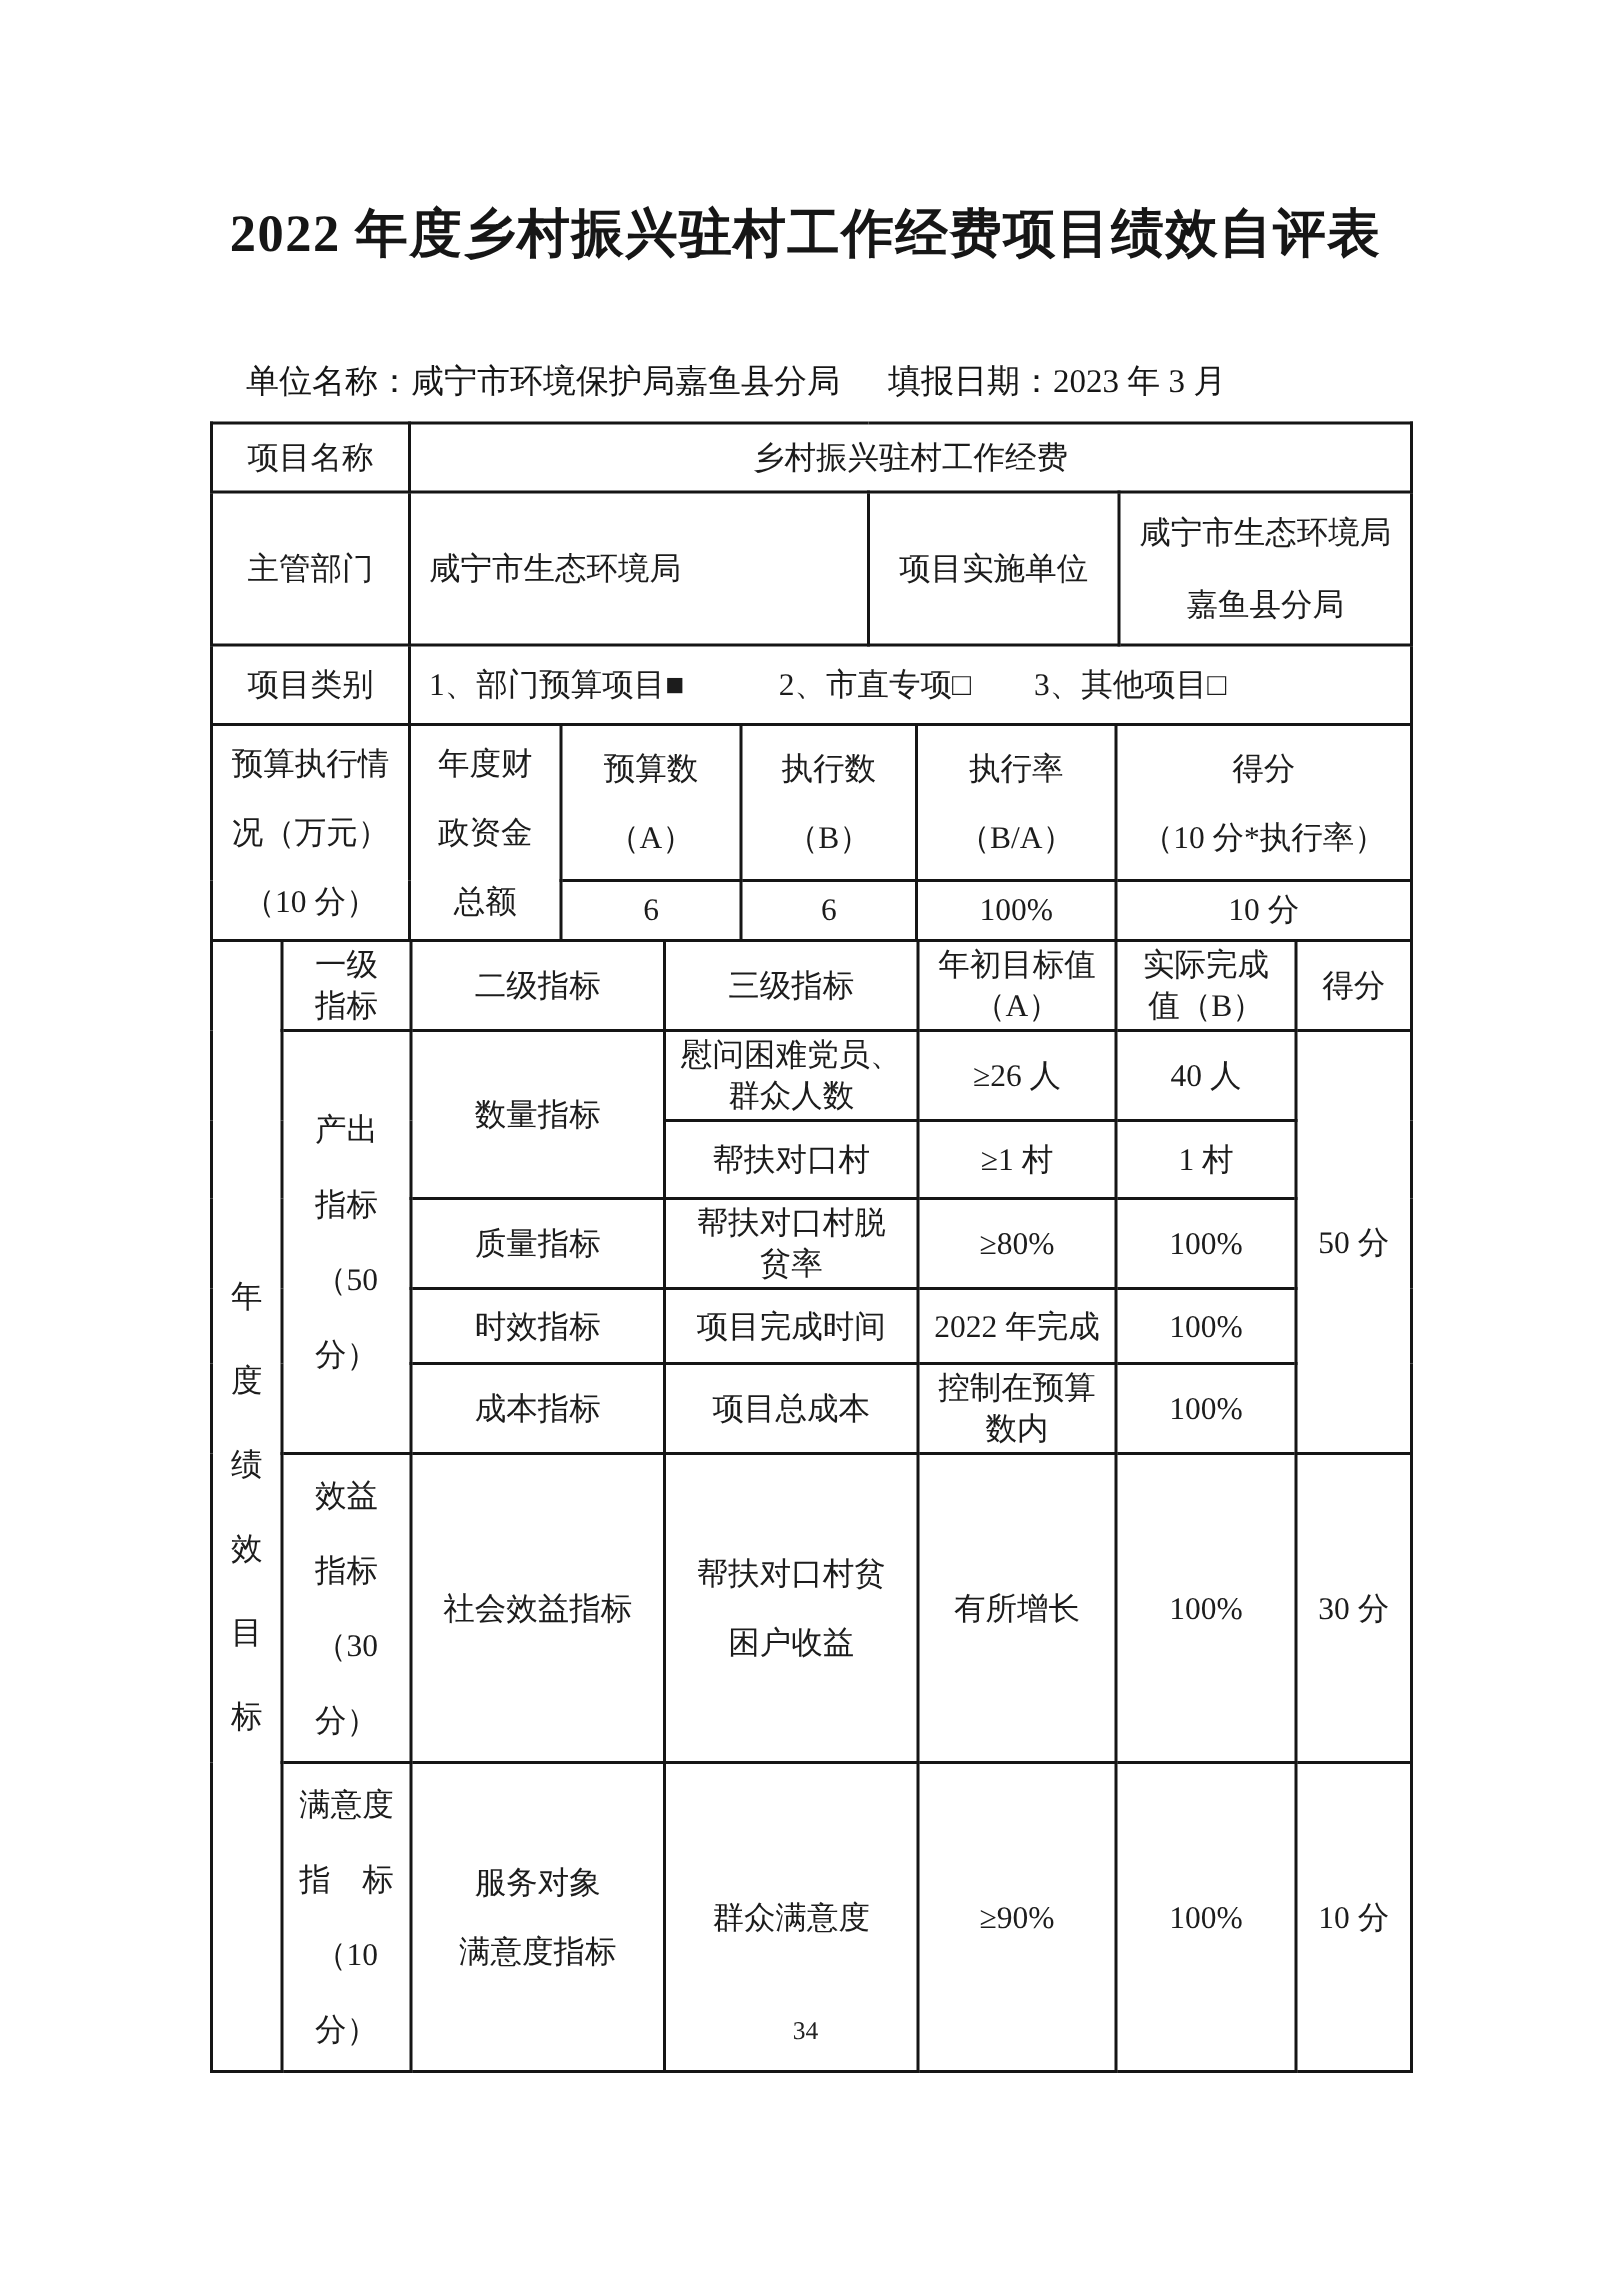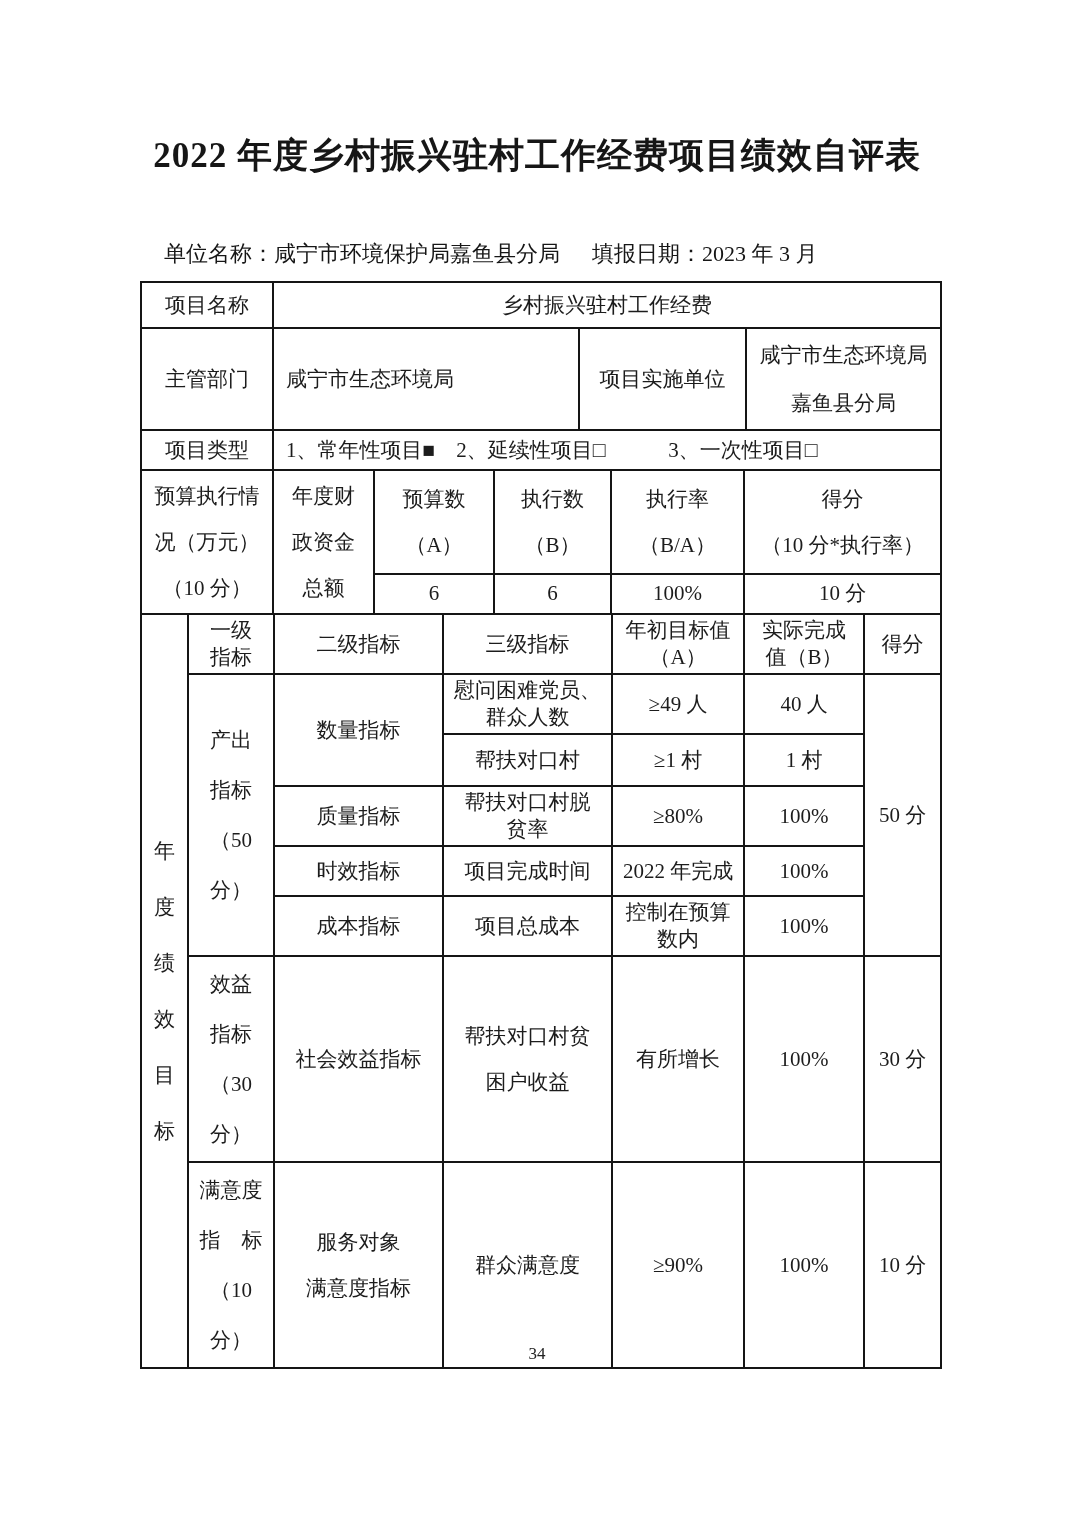--- a/index.html
+++ b/index.html
@@ -108,23 +108,23 @@
       <td>项目名称</td>
       <td colspan="3">乡村振兴驻村工作经费</td>
     </tr>
     <tr class="r-dept">
       <td>主管部门</td>
       <td class="left">咸宁市生态环境局</td>
       <td>项目实施单位</td>
       <td class="impl-value">咸宁市生态环境局
 嘉鱼县分局</td>
     </tr>
-    <tr class="r-type">
-      <td>项目类型</td>
-      <td colspan="3" class="left">1、常年性项目■　2、延续性项目□　　　3、一次性项目□</td>
+    <tr class="r-cat">
+      <td>项目类别</td>
+      <td colspan="3" class="left">1、部门预算项目■　　　2、市直专项□　　3、其他项目□</td>
     </tr>
   </tbody>
     </table>
 
   <table class="tbl">
     <colgroup>
         <col style="width:132px">
         <col style="width:101px">
         <col style="width:120px">
         <col style="width:117px">
@@ -181,21 +181,21 @@
       <td>得分</td>
     </tr>
     <tr class="r-q1">
       <td rowspan="5" class="l1cell">产出
 指标
 （50
 分）</td>
       <td rowspan="2">数量指标</td>
       <td>慰问困难党员、
 群众人数</td>
-      <td>≥49 人</td>
+      <td>≥26 人</td>
       <td>40 人</td>
       <td rowspan="5">50 分</td>
     </tr>
     <tr class="r-q2">
       <td>帮扶对口村</td>
       <td>≥1 村</td>
       <td>1 村</td>
     </tr>
     <tr class="r-ql">
       <td>质量指标</td>

